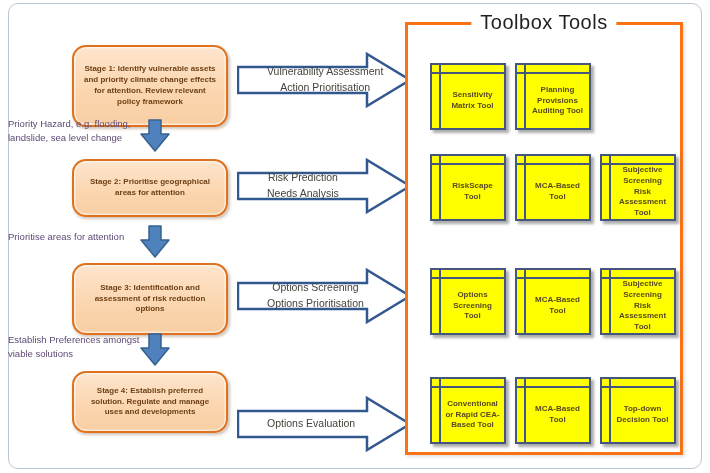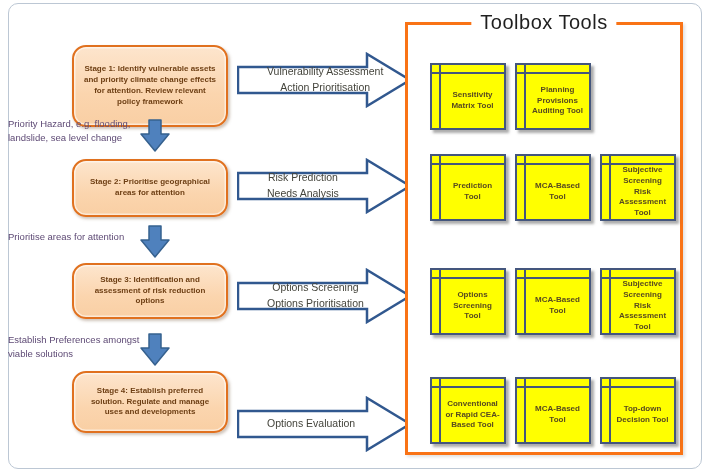--- a/index.html
+++ b/index.html
@@ -16,21 +16,21 @@
     position:absolute;left:72px;width:156px;
     background:linear-gradient(180deg,#fde5cd 0%,#fbd5ae 60%,#f9cfa4 100%);
     border:2.5px solid #e0711f;border-radius:14px;
     box-shadow:1.5px 2px 3px rgba(120,90,60,0.35), inset 0 0 0 1.5px rgba(255,255,255,0.55);
     display:flex;align-items:center;justify-content:center;
     text-align:center;font-weight:bold;font-size:8px;line-height:1.35;color:#6e3f14;
     padding:4px 8px;box-sizing:border-box;
   }
   #stage1{top:45px;height:82px;}
   #stage2{top:159px;height:58px;}
-  #stage3{top:263px;height:56px;}
+  #stage3{top:263px;height:72px;}
   #stage4{top:371px;height:62px;padding-left:8px;}
   
   .down-arrow{position:absolute;left:140px;width:30px;height:34px;}
   #down1{top:119px;}
   #down2{top:225px;}
   #down3{top:333px;}
   
   .side-label{
     position:absolute;left:8px;width:135px;text-align:left;
     font-size:9.5px;line-height:1.45;color:#5e4a75;
@@ -166,21 +166,21 @@
         <div class="tool-topbar"></div>
         <div class="tool-leftbar"></div>
         <div class="tool-text">Planning Provisions Auditing Tool</div>
       </div>
     </div>
 
     <div class="tool-row" id="row2">
       <div class="tool">
         <div class="tool-topbar"></div>
         <div class="tool-leftbar"></div>
-        <div class="tool-text">Prediction Tool</div>
+        <div class="tool-text">RiskScape Tool</div>
       </div>
       <div class="tool">
         <div class="tool-topbar"></div>
         <div class="tool-leftbar"></div>
         <div class="tool-text">MCA-Based Tool</div>
       </div>
       <div class="tool">
         <div class="tool-topbar"></div>
         <div class="tool-leftbar"></div>
         <div class="tool-text">Subjective Screening Risk Assessment Tool</div>

